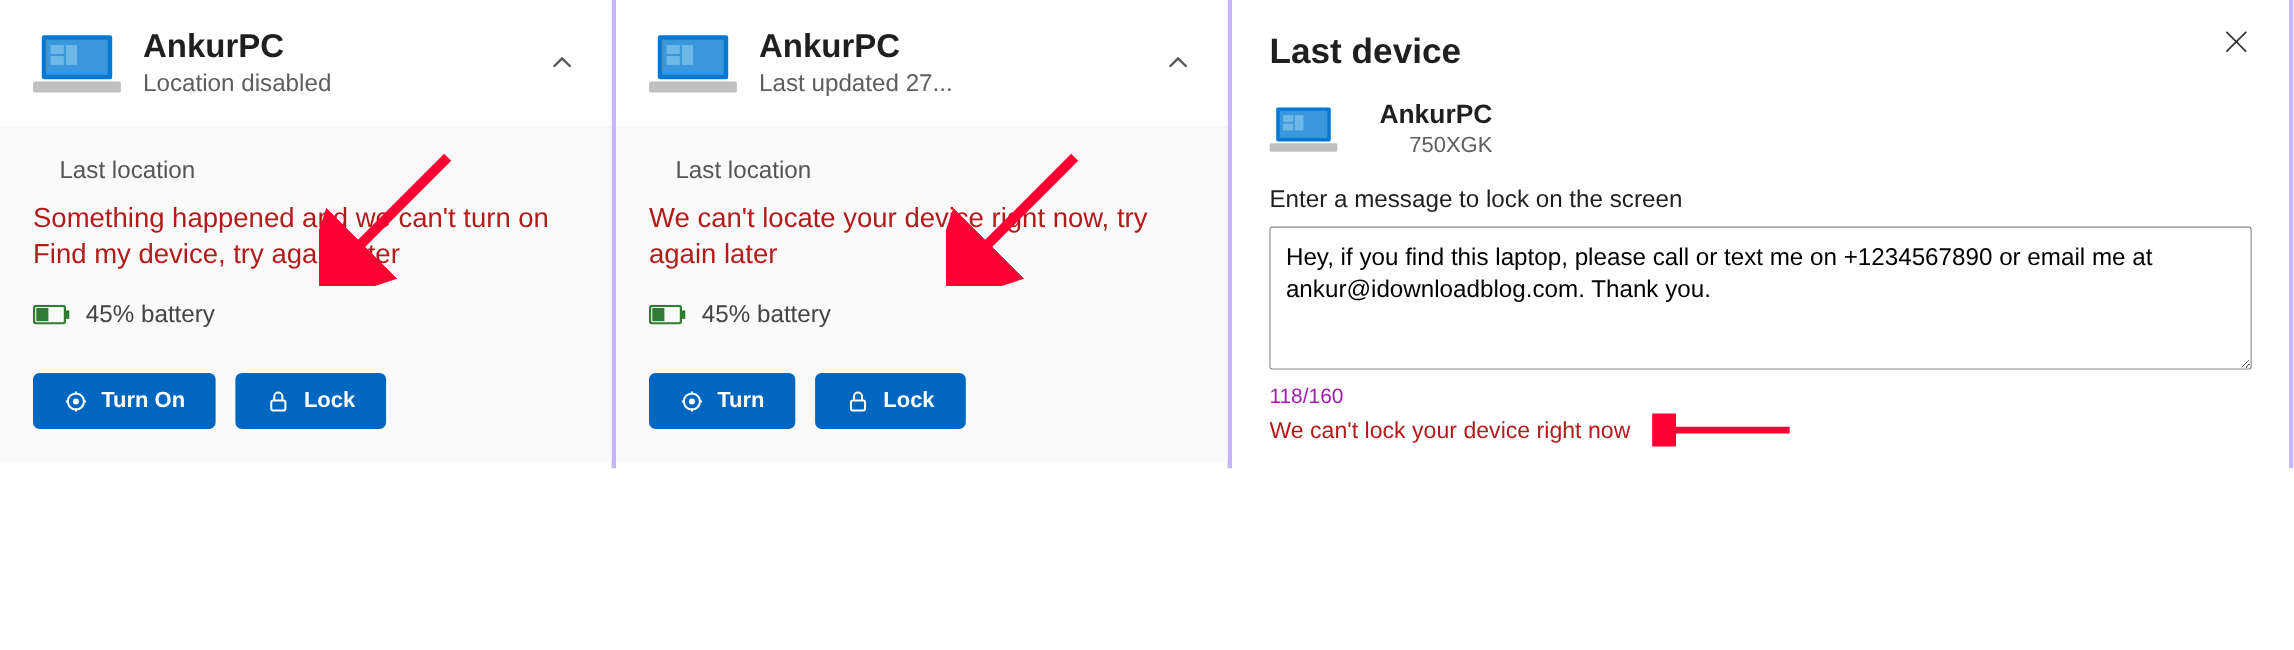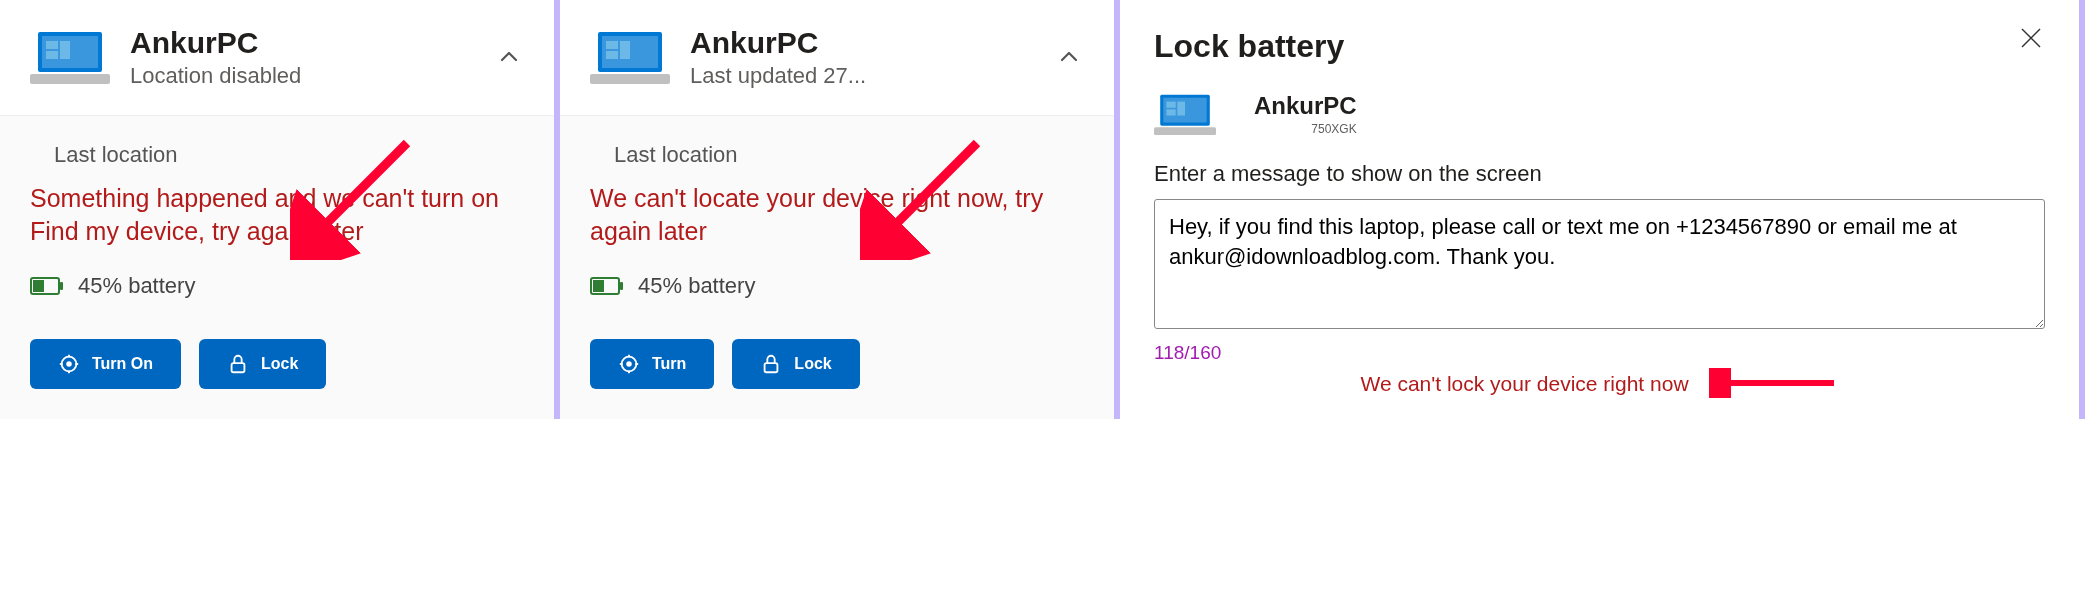--- a/index.html
+++ b/index.html
@@ -4,21 +4,21 @@
 <style>
   * { box-sizing: border-box; margin: 0; padding: 0; }
   body {
     font-family: "Segoe UI", -apple-system, Arial, sans-serif;
     background: #fff;
     display: flex;
     font-size: 20px;
     color: #201f1e;
   }
   .panel {
-    border-right: 6px solid #c4b5fd;
+    border-right: 4px solid #c4b5fd;
     background: #fff;
     flex-shrink: 0;
   }
   .panel-a, .panel-b { width: 560px; }
   .panel-c { flex: 1; padding: 28px 34px 20px 34px; position: relative; }
 
   
   .card-header {
     display: flex;
     align-items: center;
@@ -76,21 +76,21 @@
     margin-bottom: 40px;
   }
   .battery-icon { width: 34px; height: 18px; }
 
   .btn-row { display: flex; gap: 18px; }
   .btn {
     background: #0067c0;
     color: #fff;
     border: none;
     border-radius: 6px;
-    font-size: 16px;
+    font-size: 20px;
     font-weight: 600;
     padding: 14px 28px;
     display: flex;
     align-items: center;
     gap: 12px;
     cursor: pointer;
   }
   .btn svg { width: 22px; height: 22px; flex-shrink:0; }
 
   
@@ -108,21 +108,21 @@
     background:none; border:none;
   }
   .device-row {
     display: flex;
     align-items: center;
     gap: 18px;
     margin-bottom: 24px;
   }
   .device-row .laptop-icon { width: 62px; height: 46px; }
   .device-row .device-title { font-size: 24px; }
-  .device-row .device-sub { font-size: 12px; }
+  .device-row .device-sub { font-size: 20px; }
 
   .field-label {
     font-size: 22px;
     margin-bottom: 12px;
   }
   textarea.msg {
     width: 100%;
     height: 130px;
     font-family: inherit;
     font-size: 22px;
@@ -277,41 +277,41 @@
   </svg>
 </div>
 
 <div class="panel panel-c">
   <button class="close-btn">
     <svg width="22" height="22" viewBox="0 0 22 22">
       <line x1="2" y1="2" x2="20" y2="20" stroke="#333" stroke-width="1.5"></line>
       <line x1="20" y1="2" x2="2" y2="20" stroke="#333" stroke-width="1.5"></line>
     </svg>
   </button>
-  <div class="panel-title">Lock battery</div>
+  <div class="panel-title">Last device</div>
 
   <div class="device-row">
     <svg class="laptop-icon" viewBox="0 0 80 58">
       <rect x="8" y="4" width="64" height="40" rx="2" fill="#0078d4"></rect>
       <rect x="12" y="8" width="56" height="32" fill="#3a96dd"></rect>
       <rect x="16" y="13" width="12" height="8" fill="#6cb8e6"></rect>
       <rect x="16" y="23" width="12" height="8" fill="#6cb8e6"></rect>
       <rect x="30" y="13" width="10" height="18" fill="#6cb8e6"></rect>
       <rect x="0" y="46" width="80" height="10" rx="2" fill="#c0c0c0"></rect>
     </svg>
     <div>
       <div class="device-title">AnkurPC</div>
       <div class="device-sub">750XGK</div>
     </div>
   </div>
 
-  <div class="field-label">Enter a message to show on the screen</div>
+  <div class="field-label">Enter a message to lock on the screen</div>
   <textarea class="msg" style="">Hey, if you find this laptop, please call or text me on +1234567890 or email me at ankur@idownloadblog.com. Thank you.</textarea>
   <div class="counter">118/160</div>
-  <div style="display:flex; align-items:center; gap:20px;justify-content:center;">
+  <div style="display:flex; align-items:center; gap:20px;">
     <div class="error-small">We can't lock your device right now</div>
     <svg style="width:130px; height:30px; margin-top:4px;" viewBox="0 0 130 30">
       <defs>
           <marker id="ah3" markerWidth="10" markerHeight="8" refX="2" refY="4" orient="auto">
             <path d="M0,0 L10,4 L0,8 Z" fill="#ff0033"></path>
           </marker>
         </defs>
       <line x1="125" y1="15" x2="10" y2="15" stroke="#ff0033" stroke-width="6" marker-end="url(#ah3)"></line>
     </svg>
   </div>

